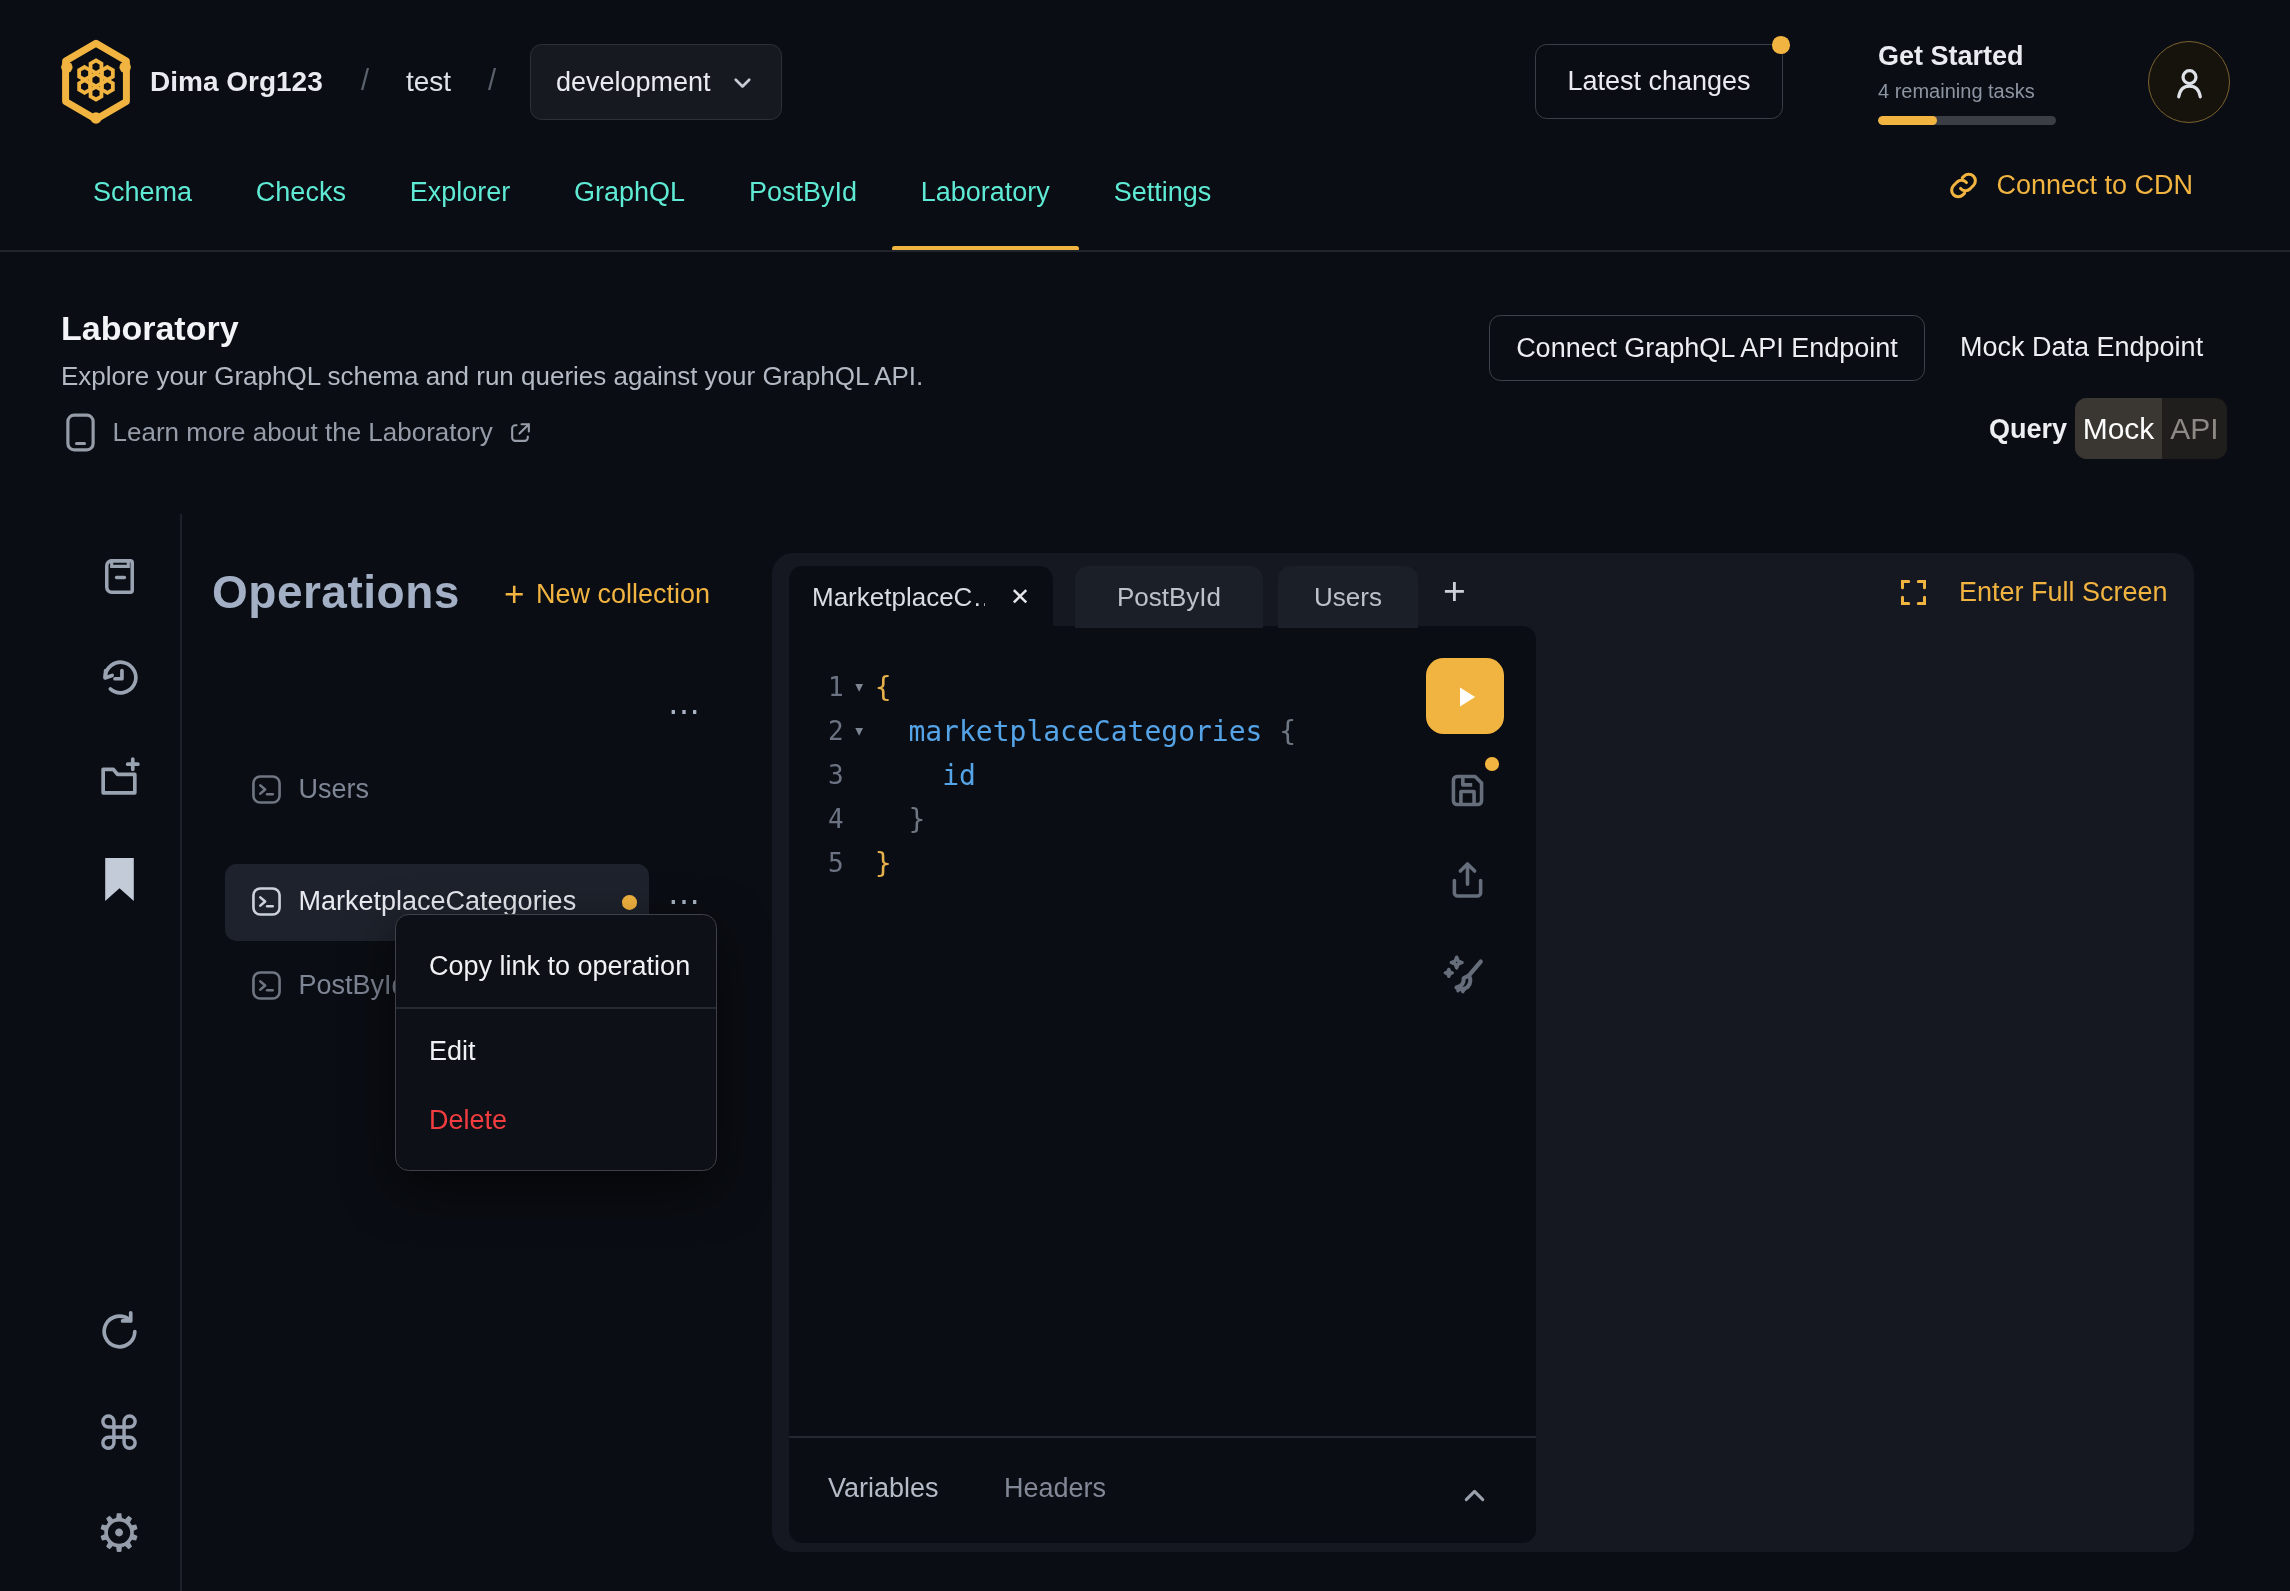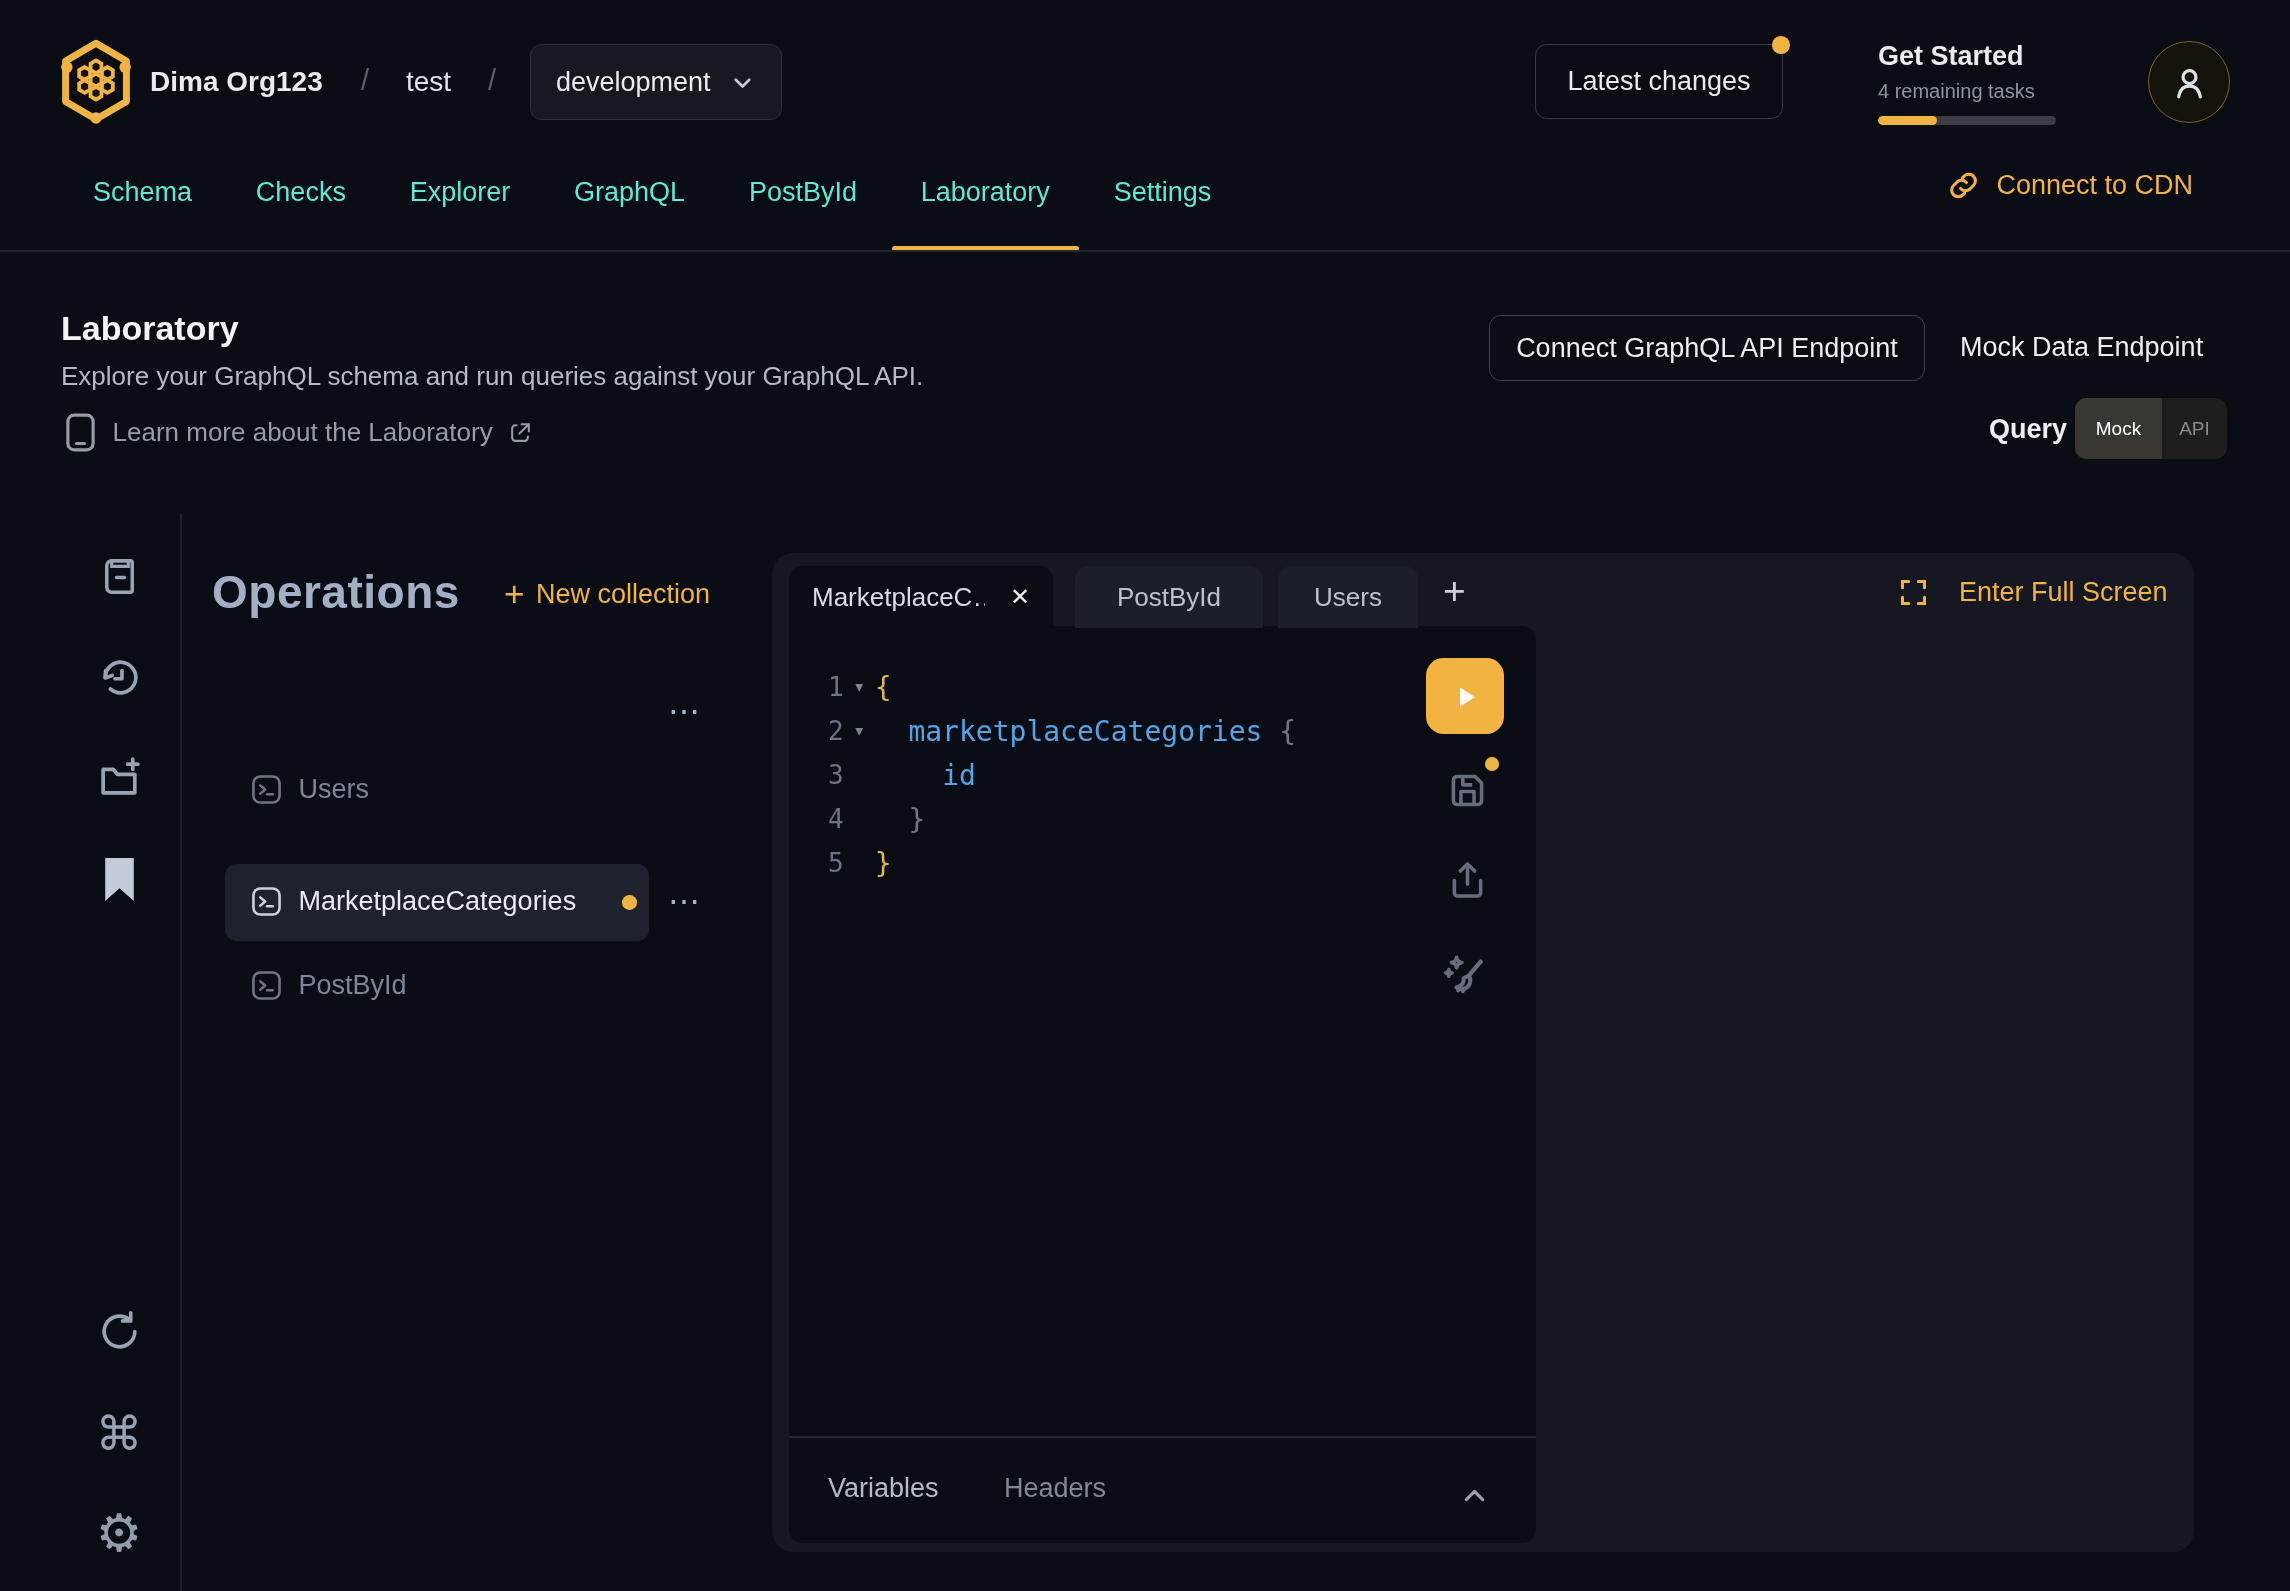--- a/index.html
+++ b/index.html
@@ -40,21 +40,21 @@
   
   .lab-title{left:61px;top:309px;font-size:34px;font-weight:700;color:#f3f4f7;}
   .lab-desc{left:61px;top:361px;font-size:26px;color:#b4bac4;}
   .learn-row{left:64px;top:412px;display:flex;align-items:center;gap:15.5px;cursor:pointer;}
   .learn-row span{font-size:26px;color:#969da9;}
   .connect-btn{left:1489px;top:315px;width:436px;height:66px;border:1.9px solid #3e424a;border-radius:11.6px;
       display:flex;align-items:center;justify-content:center;font-size:27px;color:#eceef2;box-sizing:border-box;cursor:pointer;}
   .mock-endpoint{left:1960px;top:332px;font-size:27px;color:#eceef2;cursor:pointer;}
   .query-label{left:1989px;top:414px;font-size:27px;font-weight:700;color:#eceef2;}
   .toggle{left:2075px;top:398px;height:61px;background:#201e1c;border-radius:11.6px;display:flex;overflow:hidden;}
-  .toggle .seg{display:flex;align-items:center;justify-content:center;font-size:19px;cursor:pointer;}
+  .toggle .seg{display:flex;align-items:center;justify-content:center;font-size:30px;cursor:pointer;}
   .seg-mock{width:87px;background:#3a3733;color:#fdfdfd;}
   .seg-api{width:65px;color:#8d8a86;}
 
   
   .rail-item{left:93px;width:52px;height:52px;display:flex;align-items:center;justify-content:center;cursor:pointer;}
   .vdivider{left:180px;top:514px;width:1.9px;height:1077px;background:#1d212a;}
   .cmd-glyph{font-size:47px;color:#99a2b2;line-height:1;}
   .gear-glyph{font-size:52px;color:#959daa;line-height:1;}
 
   
@@ -275,20 +275,26 @@
 
   <div class="abs op-row" style="top:953px;width:408px;">
     <svg class="op-ico" width="33" height="33" viewBox="0 0 24 24">
       <rect x="2.5" y="2.5" width="19" height="19" rx="5" fill="none" stroke="#6f7682" stroke-width="1.9"></rect>
       <path d="M7.5 9l3.5 3-3.5 3" fill="none" stroke="#6f7682" stroke-width="1.9" stroke-linecap="round" stroke-linejoin="round"></path>
       <path d="M12.5 15.5h4" stroke="#6f7682" stroke-width="1.9" stroke-linecap="round"></path>
     </svg>
     <span class="op-name" style="color:#7e8594;">PostById</span>
   </div>
 
+  <div class="abs ctx-menu">
+    <div class="ctx-item" style="top:36px;">Copy link to operation</div>
+    <div class="ctx-div"></div>
+    <div class="ctx-item" style="top:121px;">Edit</div>
+    <div class="ctx-item danger" style="top:190px;">Delete</div>
+  </div>
 
   <div class="abs panel"></div>
 
   <div class="abs wtab active" style="left:789px;width:264px;padding:0 23px;">
     <span style="overflow:hidden;white-space:nowrap;">MarketplaceC…</span>
     <span class="tab-close">✕</span>
   </div>
   <div class="abs wtab inactive" style="left:1075px;width:188px;justify-content:center;">
     <span>PostById</span>
   </div>

